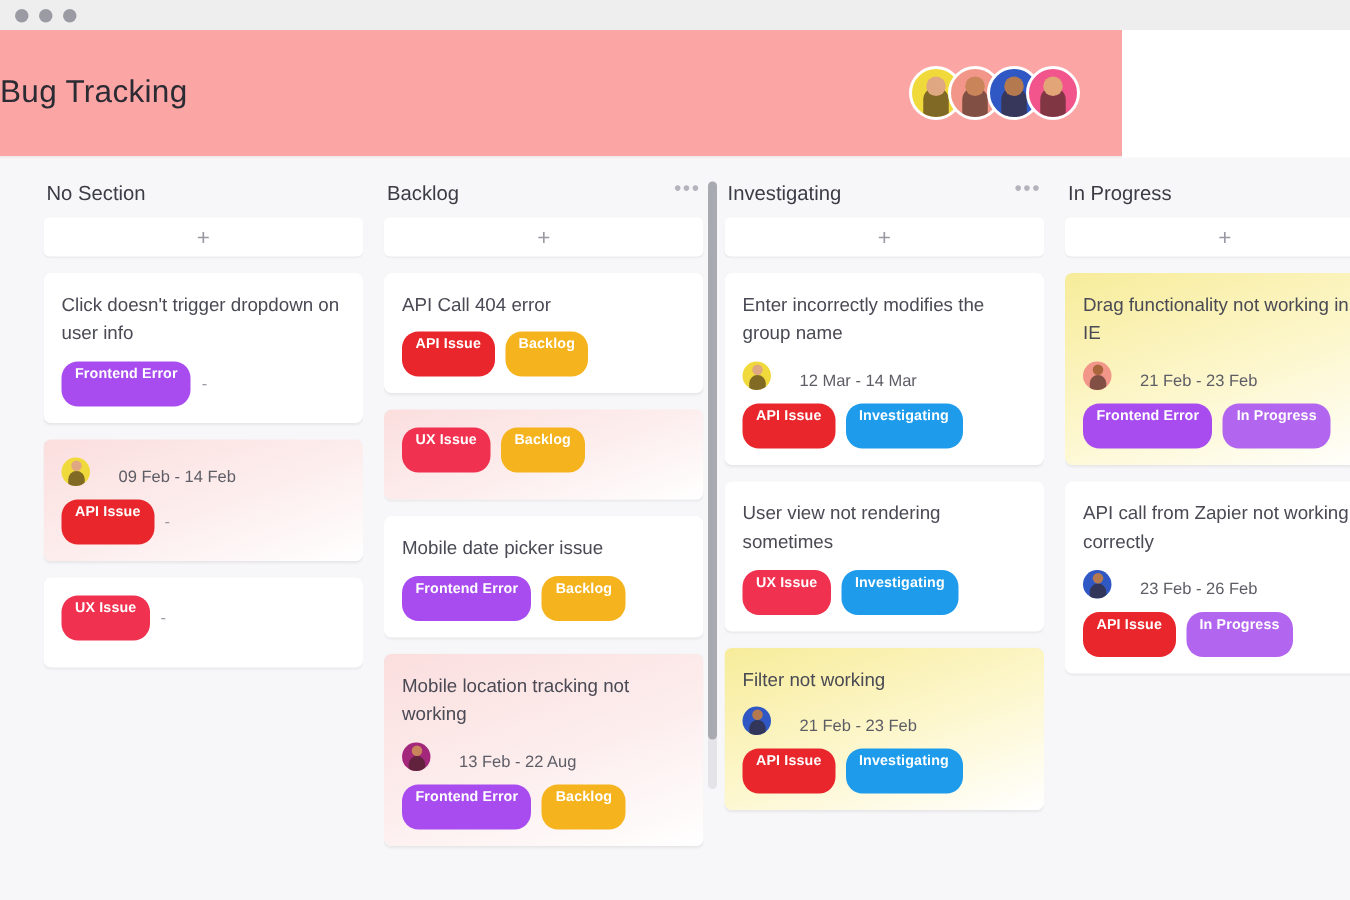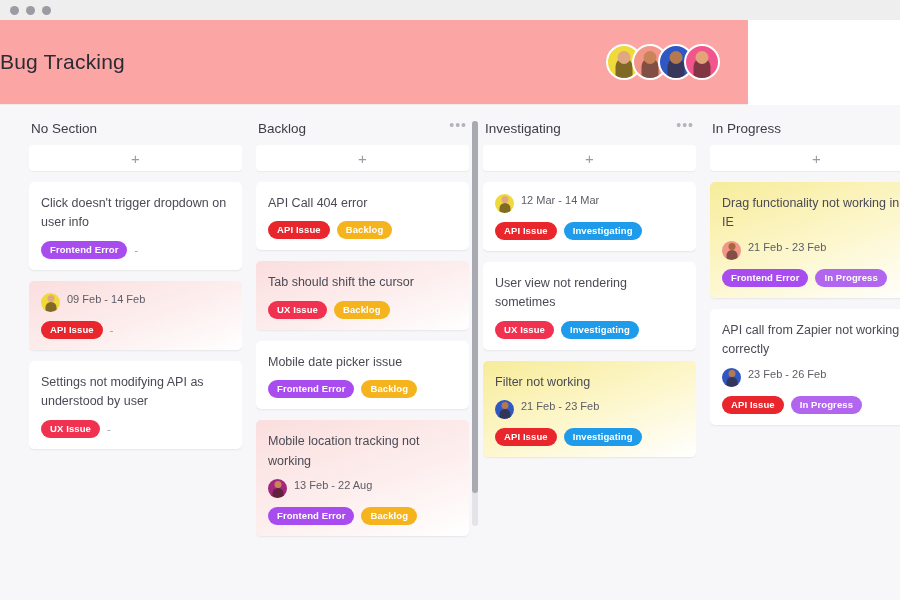--- a/index.html
+++ b/index.html
@@ -124,22 +124,22 @@
   }
   .card.tint-pink  { background: linear-gradient(160deg,#fbdede 0%,#fdeeee 55%,#ffffff 100%); }
   .card.tint-yellow{ background: linear-gradient(160deg,#f7ec9a 0%,#fdf7cf 55%,#ffffff 100%); }
   .card-title {
     font-size: 12.5px;
     color: #4a4a55;
     line-height: 1.55;
     margin-bottom: 8px;
   }
   .card-meta {
-    display: flex; align-items: flex-start;
-    gap: 7px; margin-bottom: 9px;
+    display: flex; align-items: flex-end;
+    gap: 19px; margin-bottom: 9px;
   }
   .mini-avatar {
     width: 19px; height: 19px; border-radius: 50%;
     position: relative; overflow: hidden; flex: none;
   }
   .mini-avatar .m-head {
     position: absolute; left: 50%; top: 2px;
     transform: translateX(-50%);
     width: 7px; height: 7px; border-radius: 50%;
     background: #bf8663;
@@ -149,21 +149,21 @@
     transform: translateX(-50%);
     width: 11px; height: 10px;
     border-radius: 6px 6px 2px 2px;
     background: rgba(55,32,22,.6);
   }
   .card-date { font-size: 11px; color: #5d5d66; }
   .tags { display: flex; align-items: center; gap: 7px; flex-wrap: wrap; }
   .tag {
     font-size: 9.5px;
     color: #ffffff;
-    padding: 3px 9px 4px 9px;
+    padding: 3px 9px 16px 9px;
     border-radius: 11px;
     font-weight: 700;
     letter-spacing: .1px;
     white-space: nowrap;
   }
   .dash { color: #9a9aa4; font-size: 11px; }
 
   
   .scrollbar {
     position: absolute;
@@ -233,21 +233,20 @@
                 <span class="m-head" style="background: rgb(224, 168, 130);"></span>
               </div>
               <span class="card-date">09 Feb - 14 Feb</span>
             </div>
             <div class="tags">
               <span class="tag" style="background: rgb(232, 38, 43);">API Issue</span>
               <span class="dash">-</span>
             </div>
           </div>
           <div class="card">
-            <div class="card-title">Settings not modifying API as understood by user</div>
             <div class="tags">
               <span class="tag" style="background: rgb(240, 49, 79);">UX Issue</span>
               <span class="dash">-</span>
             </div>
           </div>
         </div>
       </div>
       <div class="column">
         <div class="col-head">
           <div class="col-title">Backlog</div>
@@ -256,21 +255,20 @@
         <div class="add-card">+</div>
         <div class="cards">
           <div class="card">
             <div class="card-title">API Call 404 error</div>
             <div class="tags">
               <span class="tag" style="background: rgb(232, 38, 43);">API Issue</span>
               <span class="tag" style="background: rgb(245, 180, 29);">Backlog</span>
             </div>
           </div>
           <div class="card tint-pink">
-            <div class="card-title">Tab should shift the cursor</div>
             <div class="tags">
               <span class="tag" style="background: rgb(240, 49, 79);">UX Issue</span>
               <span class="tag" style="background: rgb(245, 180, 29);">Backlog</span>
             </div>
           </div>
           <div class="card">
             <div class="card-title">Mobile date picker issue</div>
             <div class="tags">
               <span class="tag" style="background: rgb(168, 76, 240);">Frontend Error</span>
               <span class="tag" style="background: rgb(245, 180, 29);">Backlog</span>
@@ -296,20 +294,21 @@
         </div>
       </div>
       <div class="column">
         <div class="col-head">
           <div class="col-title">Investigating</div>
           <div class="col-menu">•••</div>
         </div>
         <div class="add-card">+</div>
         <div class="cards">
           <div class="card">
+            <div class="card-title">Enter incorrectly modifies the group name</div>
             <div class="card-meta">
               <div class="mini-avatar" style="background: rgb(240, 217, 59);">
                 <span class="m-body"></span>
                 <span class="m-head" style="background: rgb(224, 168, 130);"></span>
               </div>
               <span class="card-date">12 Mar - 14 Mar</span>
             </div>
             <div class="tags">
               <span class="tag" style="background: rgb(232, 38, 43);">API Issue</span>
               <span class="tag" style="background: rgb(30, 156, 235);">Investigating</span>

